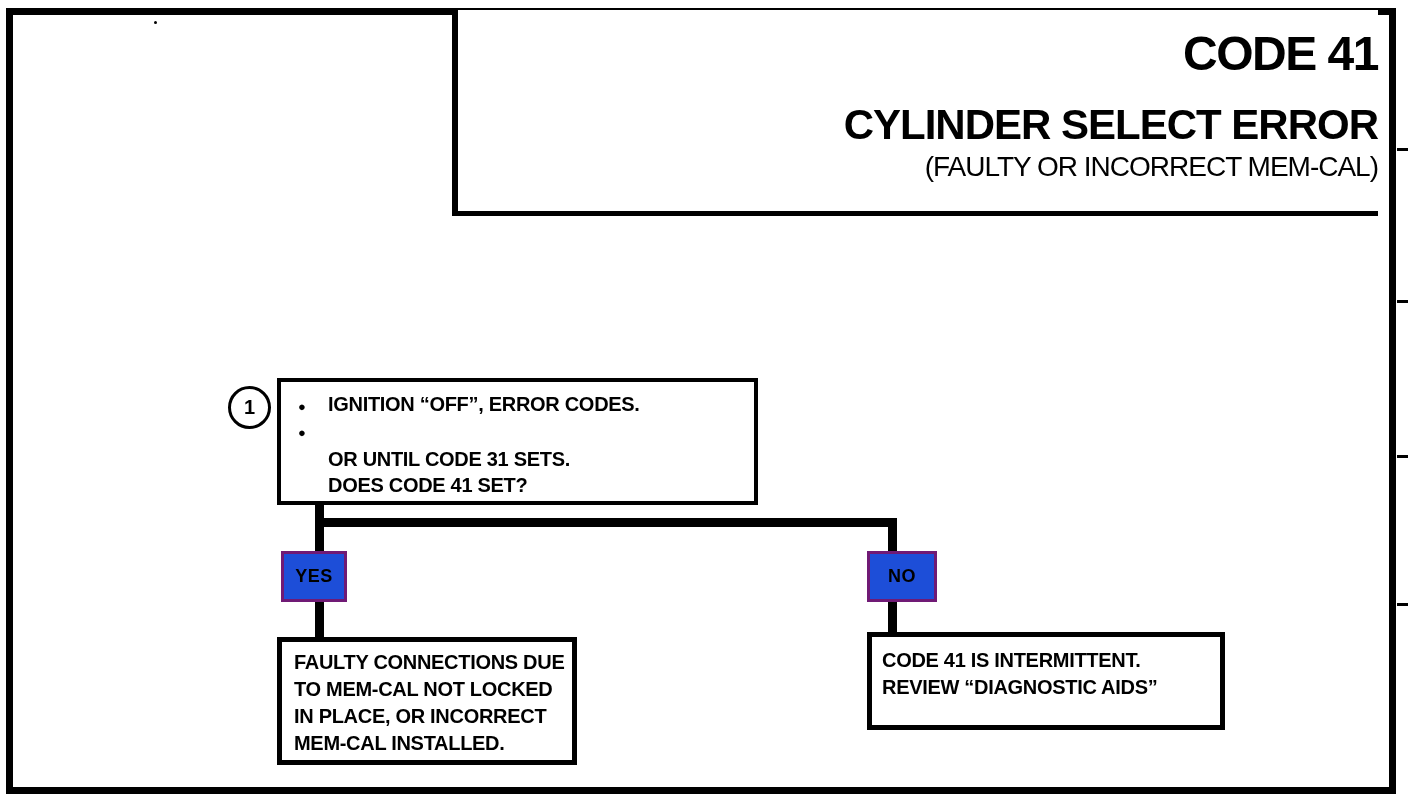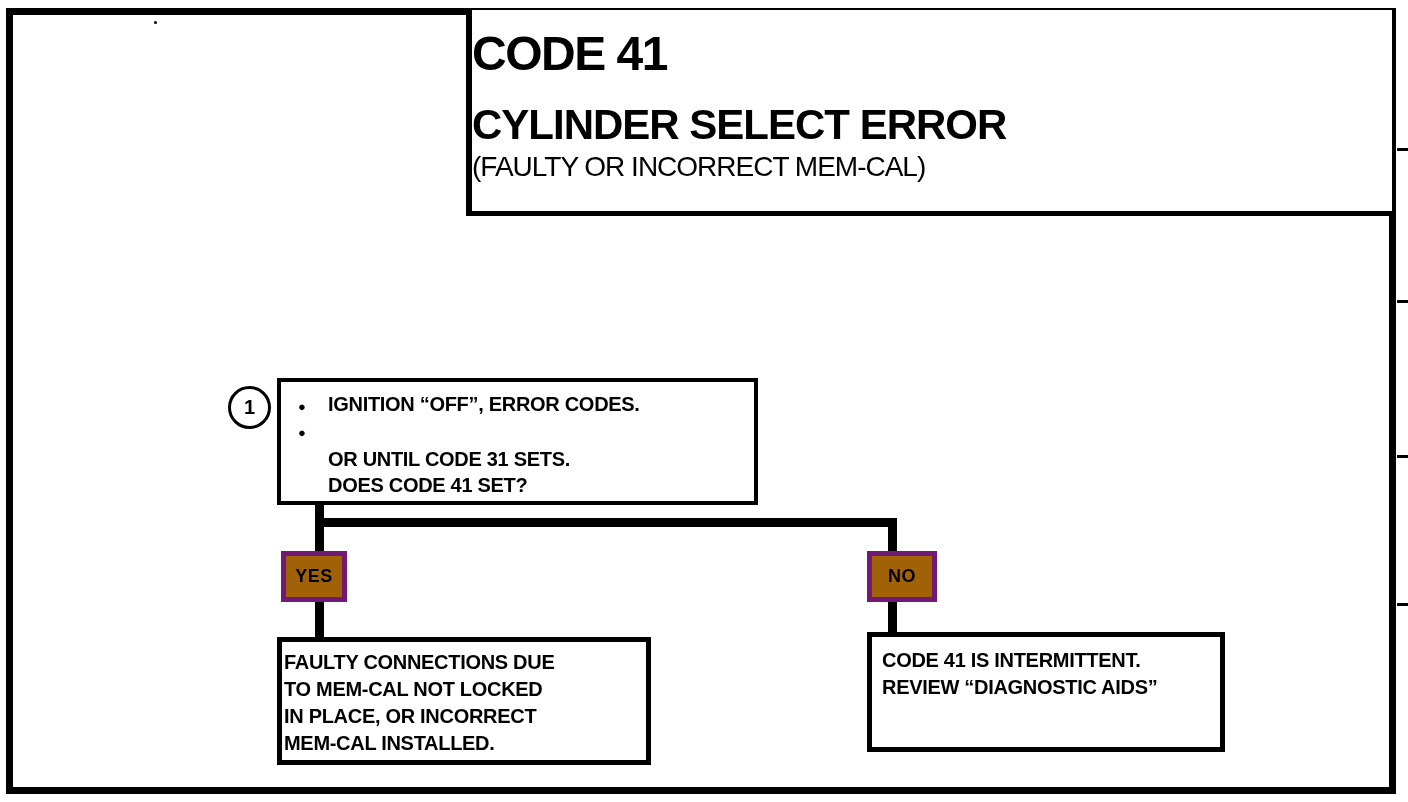--- a/index.html
+++ b/index.html
@@ -11,23 +11,23 @@
   .abs { position:absolute; box-sizing:border-box; }
 
   
   .outer-border {
     left:6px; top:8px; width:1390px; height:786px;
     border:7px solid #000;
   }
 
   
   .title-box {
-    left:466px; top:10px; width:926px; height:206px;
+    left:452px; top:10px; width:926px; height:206px;
     border-left:6px solid #000; border-bottom:5px solid #000;
-    text-align:left; background:#fff;
+    text-align:right; background:#fff;
   }
   .t1 { margin-top:20px; font-size:48px; font-weight:bold; letter-spacing:-1.5px; line-height:1; }
   .t2 { margin-top:26px; font-size:42px; font-weight:bold; letter-spacing:-1px; line-height:1; }
   .t3 { margin-top:7px;  font-size:28px; font-weight:normal; letter-spacing:-1px; line-height:1; }
 
   
   .step-circle {
     left:228px; top:386px; width:43px; height:43px;
     border:3px solid #000; border-radius:50%;
     display:flex; align-items:center; justify-content:center;
@@ -45,35 +45,35 @@
     font-size:20px; font-weight:bold; line-height:26px;
     letter-spacing:-0.3px; white-space:pre;
   }
   .dbullet { width:30px; font-size:13px; flex:0 0 30px; padding-left:7px; }
 
   
   .connector { background:#000; }
 
   
   .label-box {
-    border:5px solid #701a75; background:#a16207;
+    border:3px solid #701a75; background:#1d4ed8;
     display:flex; align-items:center; justify-content:center;
     font-size:18px; font-weight:bold; letter-spacing:0.5px;
   }
   .yes-box { left:281px; top:551px; width:66px; height:51px; }
   .no-box  { left:867px; top:551px; width:70px; height:51px; }
 
   
   .result-box {
     border:5px solid #000; background:#fff;
     font-size:20px; font-weight:bold; line-height:27px;
     letter-spacing:-0.3px; white-space:pre-line;
   }
-  .left-result  { left:277px; top:637px; width:374px; height:128px; padding:7px 6px 0 2px; }
-  .right-result { left:867px; top:632px; width:358px; height:120px;  padding:10px 6px 0 10px; }
+  .left-result  { left:277px; top:637px; width:300px; height:128px; padding:7px 6px 0 12px; }
+  .right-result { left:867px; top:632px; width:358px; height:98px;  padding:10px 6px 0 10px; }
 
   
   .tick { left:1397px; width:11px; height:3px; background:#000; }
 
   
   .speck { left:154px; top:21px; width:3px; height:3px; background:#000; border-radius:50%; }
 </style>
 </head>
 <body>
 

